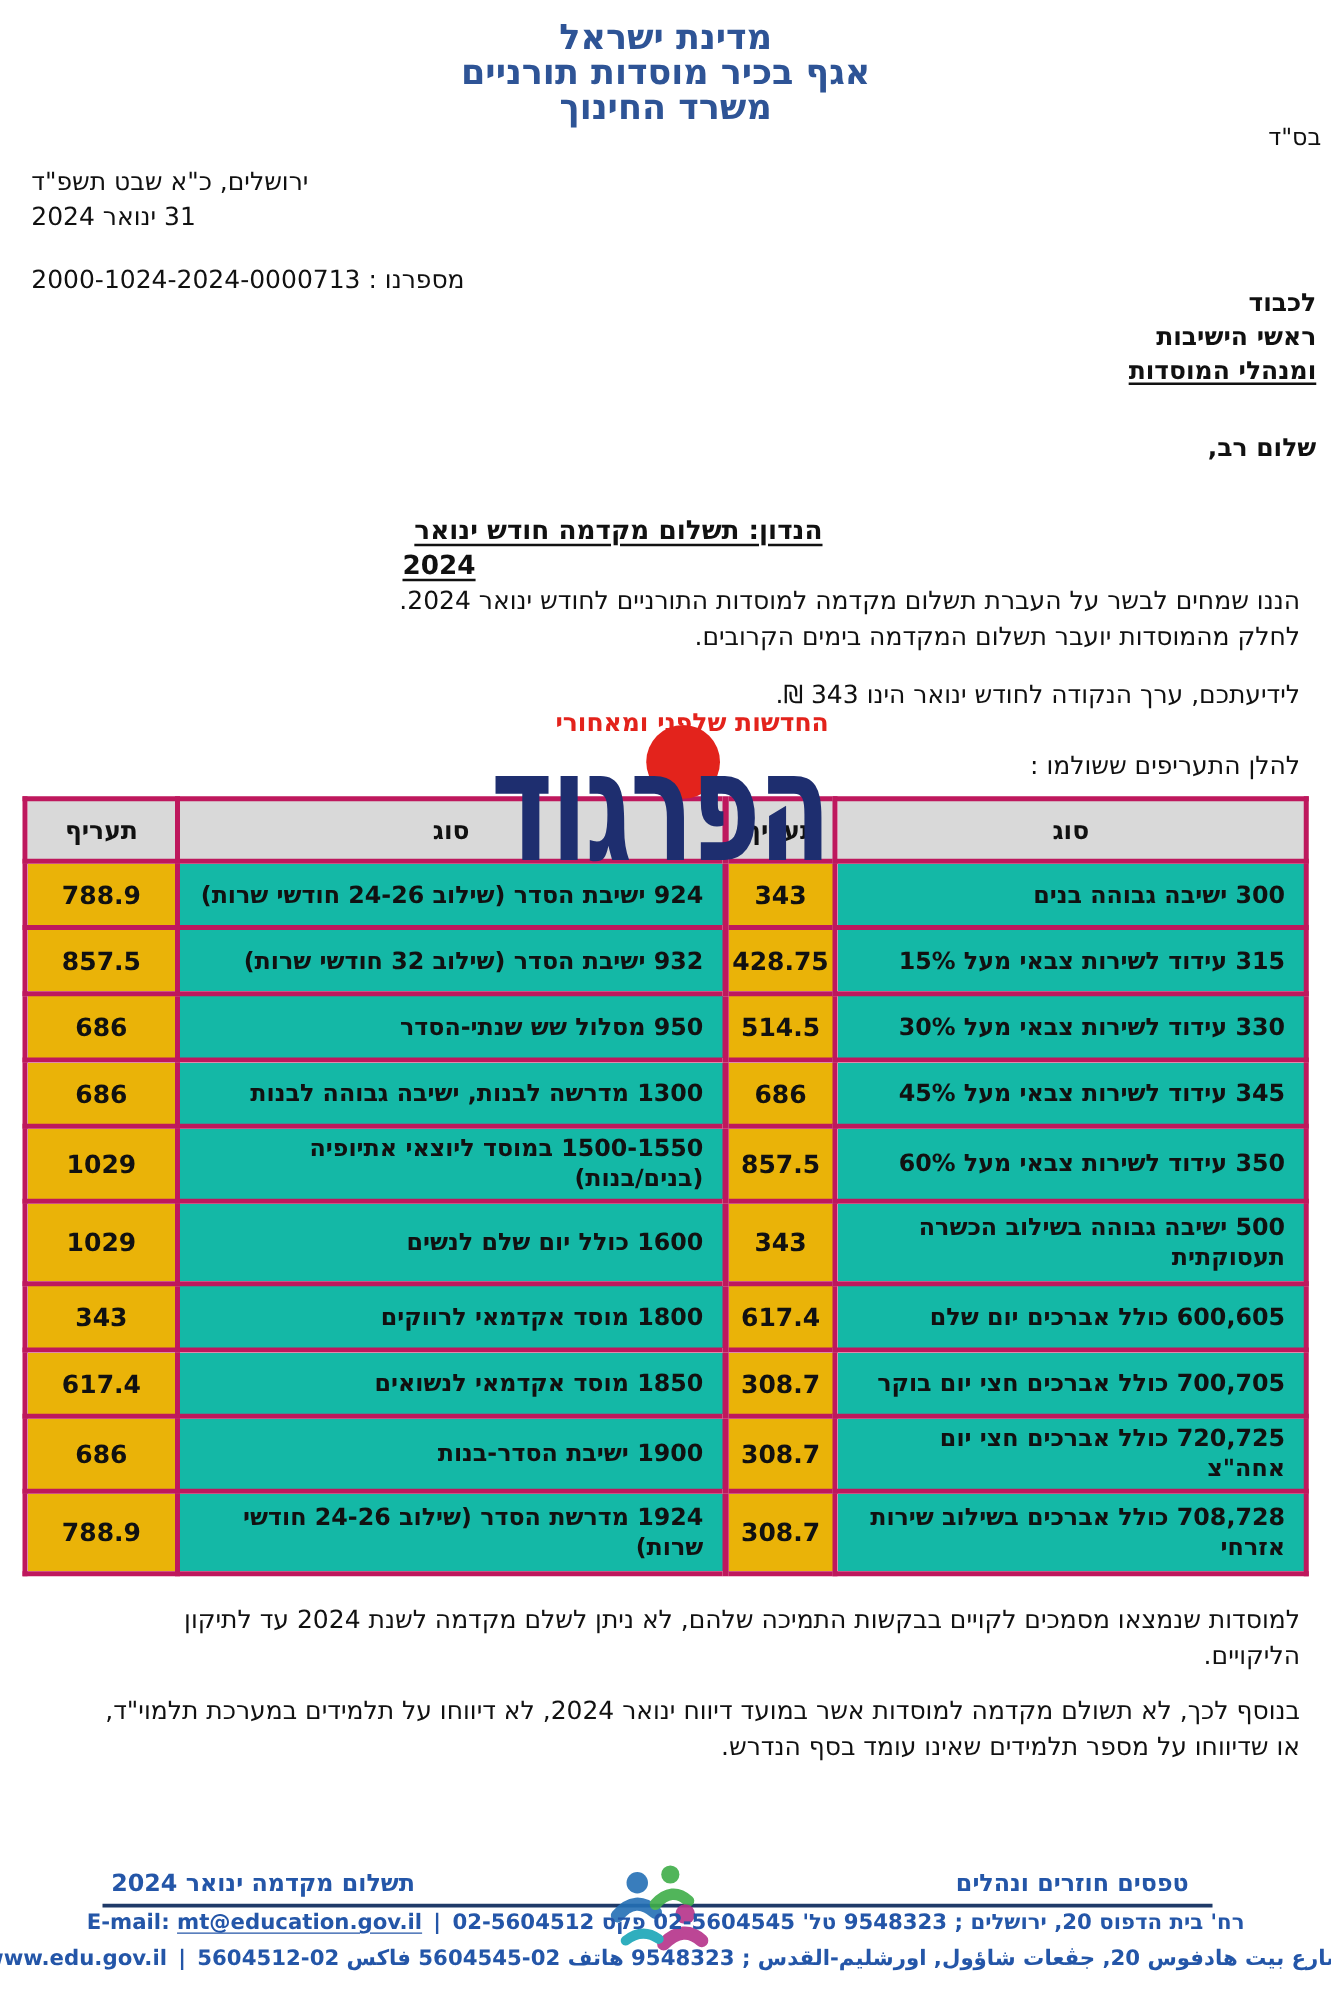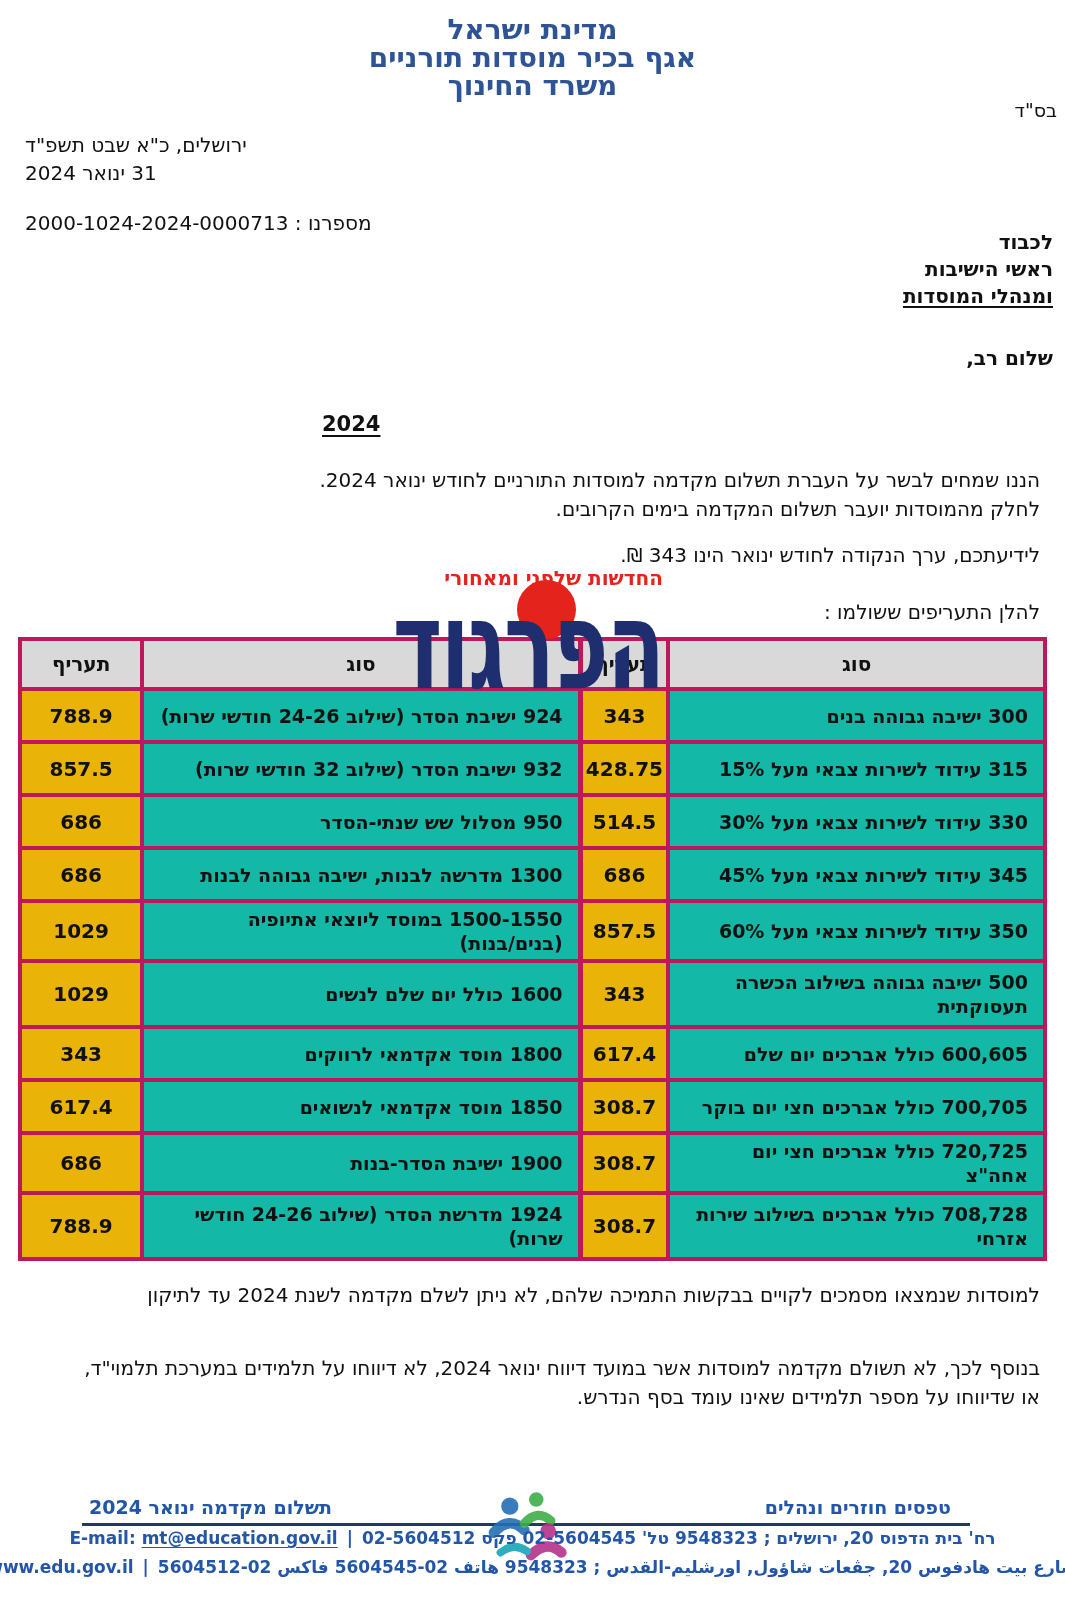--- a/index.html
+++ b/index.html
@@ -84,20 +84,21 @@
 
 <div class="abs recipient">
   <div>לכבוד</div>
   <div>ראשי הישיבות</div>
   <div class="u">ומנהלי המוסדות</div>
 </div>
 
 <div class="abs greeting">שלום רב,</div>
 
 <div class="abs subject">
+  <div class="s1">הנדון: תשלום מקדמה חודש ינואר</div>
   <div class="s2">2024</div>
 </div>
 
 <div class="abs para p1">
   <div class="ln">הננו שמחים לבשר על העברת תשלום מקדמה למוסדות התורניים לחודש ינואר 2024.</div>
   <div class="ln">לחלק מהמוסדות יועבר תשלום המקדמה בימים הקרובים.</div>
 </div>
 
 <div class="abs para note">לידיעתכם, ערך הנקודה לחודש ינואר הינו 343 ₪.</div>
 <div class="abs para intro">להלן התעריפים ששולמו :</div>
@@ -182,20 +183,21 @@
       <td class="type">708,728 כולל אברכים בשילוב שירות אזרחי</td>
       <td class="num">308.7</td>
       <td class="type">1924 מדרשת הסדר (שילוב 24-26 חודשי שרות)</td>
       <td class="num">788.9</td>
     </tr>
   </tbody>
 </table>
 
 <div class="abs para after1">
   <div class="ln">למוסדות שנמצאו מסמכים לקויים בבקשות התמיכה שלהם, לא ניתן לשלם מקדמה לשנת 2024 עד לתיקון</div>
+  <div class="ln">הליקויים.</div>
 </div>
 <div class="abs para after2">
   <div class="ln">בנוסף לכך, לא תשולם מקדמה למוסדות אשר במועד דיווח ינואר 2024, לא דיווחו על תלמידים במערכת תלמוי"ד,</div>
   <div class="ln">או שדיווחו על מספר תלמידים שאינו עומד בסף הנדרש.</div>
 </div>
 
 <footer>
   <div class="abs f-title-r">טפסים חוזרים ונהלים</div>
   <div class="abs f-title-l">תשלום מקדמה ינואר 2024</div>
   <div class="abs f-rule"></div>

